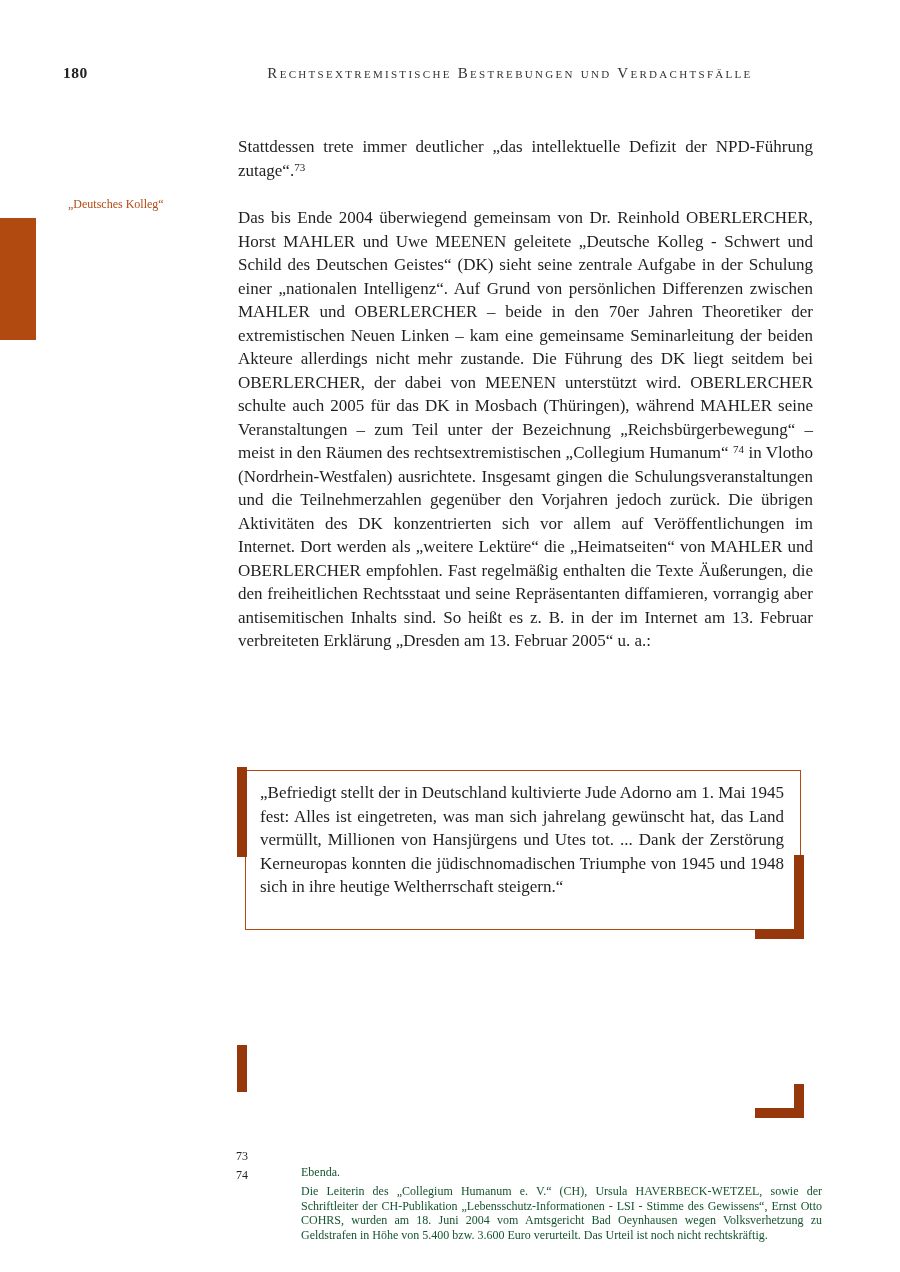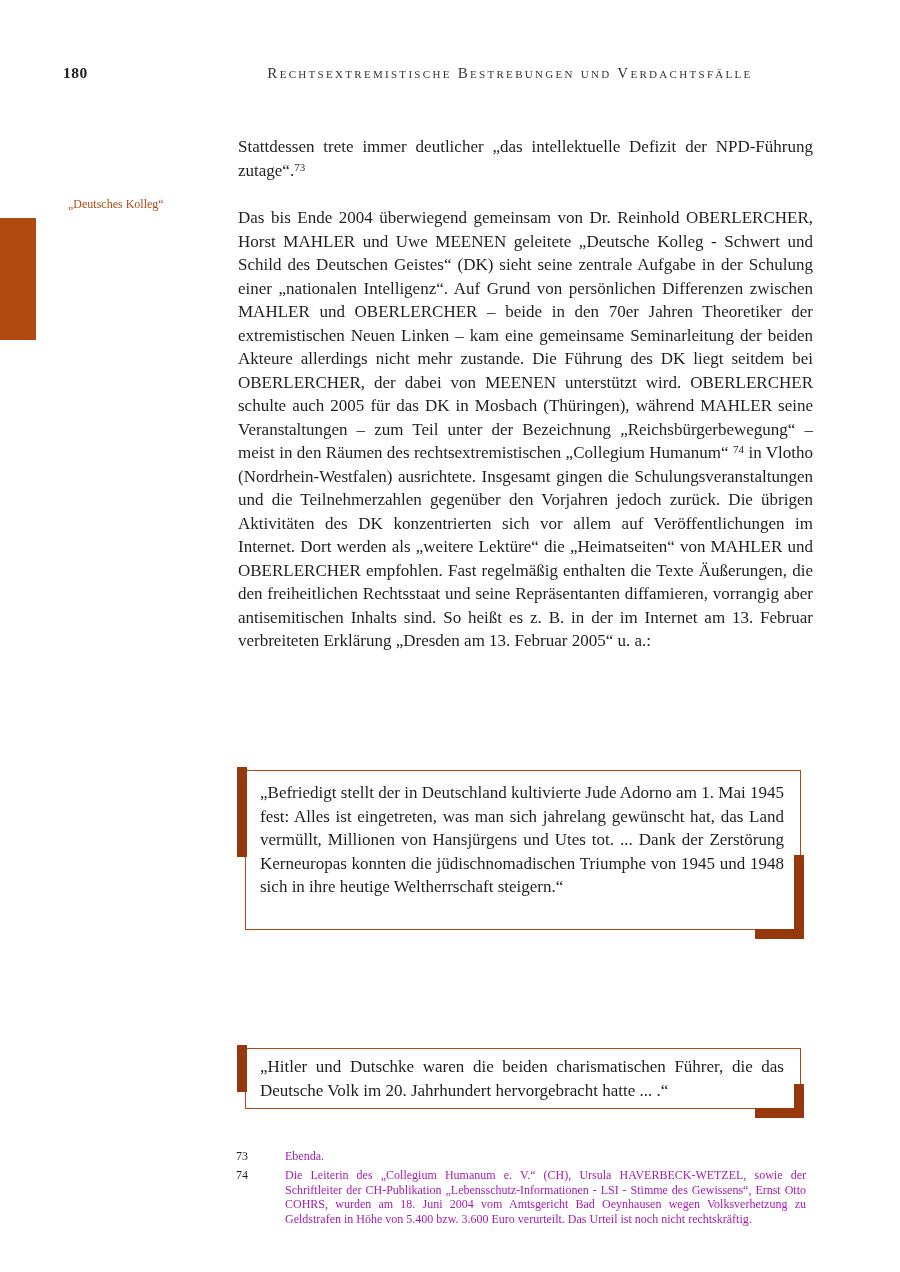--- a/index.html
+++ b/index.html
@@ -49,21 +49,21 @@
   .q1-brkv { left:794px; top:855px; width:10px; height:84px; }
   .q1-brkh { left:755px; top:929px; width:49px; height:10px; }
   .q2-bar  { left:237px; top:1045px; width:10px; height:47px; }
   .q2-brkv { left:794px; top:1084px; width:10px; height:34px; }
   .q2-brkh { left:755px; top:1108px; width:49px; height:10px; }
   .fnnum {
     position:absolute; left:236px; font-size:12px; line-height:14.6px; color:#1f1f1f;
   }
   .fntext {
     position:absolute; left:285px; width:521px; font-size:12px; line-height:14.6px;
-    color:#a21caf; text-align:justify; hyphens:auto; -webkit-hyphens:auto; margin:0;
+    color:#14532d; text-align:justify; hyphens:auto; -webkit-hyphens:auto; margin:16px;
   }
   .fn1 { top:1149px; }
   .fn2 { top:1168px; }
 </style>
 </head>
 <body style="--accent: #b04a11; --accent_dark: #96380b; --text: #1f1f1f;">
 
 <div class="page">
 
   <div class="pagenum">180</div>
@@ -77,23 +77,20 @@
   <p class="body p2"><span>Das bis Ende 2004 überwiegend gemeinsam von Dr. Reinhold OBERLERCHER, Horst MAHLER und Uwe MEENEN geleitete „Deutsche Kolleg - Schwert und Schild des Deutschen Geistes“ (DK) sieht seine zentrale Aufgabe in der Schulung einer „nationalen Intelligenz“. Auf Grund von persönlichen Differenzen zwischen MAHLER und OBERLERCHER – beide in den 70er Jahren Theoretiker der extremistischen Neuen Linken – kam eine gemeinsame Seminarleitung der beiden Akteure allerdings nicht mehr zustande. Die Führung des DK liegt seitdem bei OBERLERCHER, der dabei von MEENEN unterstützt wird. OBERLERCHER schulte auch 2005 für das DK in Mosbach (Thüringen), während MAHLER seine Veranstaltungen – zum Teil unter der Bezeichnung „Reichsbürgerbewegung“ – meist in den Räumen des rechtsextremistischen „Collegium Humanum“ </span><sup class="fnref">74</sup><span> in Vlotho (Nordrhein-Westfalen) ausrichtete. Insgesamt gingen die Schulungsveranstaltungen und die Teilnehmerzahlen gegenüber den Vorjahren jedoch zurück. Die übrigen Aktivitäten des DK konzentrierten sich vor allem auf Veröffentlichungen im Internet. Dort werden als „weitere Lektüre“ die „Heimatseiten“ von MAHLER und OBERLERCHER empfohlen. Fast regelmäßig enthalten die Texte Äußerungen, die den freiheitlichen Rechtsstaat und seine Repräsentanten diffamieren, vorrangig aber antisemitischen Inhalts sind. So heißt es z. B. in der im Internet am 13. Februar verbreiteten Erklärung „Dresden am 13. Februar 2005“ u. a.:</span></p>
 
   <div class="quotebox qb1">
     <p class="quotetext">„Befriedigt stellt der in Deutschland kultivierte Jude Adorno am 1. Mai 1945 fest: Alles ist eingetreten, was man sich jahrelang gewünscht hat, das Land vermüllt, Millionen von Hansjürgens und Utes tot. ... Dank der Zerstörung Kerneuropas konnten die jüdischnomadischen Triumphe von 1945 und 1948 sich in ihre heutige Weltherrschaft steigern.“</p>
   </div>
   <div class="deco q1-bar"></div>
   <div class="deco q1-brkv"></div>
   <div class="deco q1-brkh"></div>
 
 
-  <div class="quotebox qb2">
-    <p class="quotetext">„Hitler und Dutschke waren die beiden charismatischen Führer, die das Deutsche Volk im 20. Jahrhundert hervorgebracht hatte ... .“</p>
-  </div>
   <div class="deco q2-bar"></div>
   <div class="deco q2-brkv"></div>
   <div class="deco q2-brkh"></div>
 
   <div class="fnnum fn1">73</div>
   <p class="fntext fn1">Ebenda.</p>
 
   <div class="fnnum fn2">74</div>
   <p class="fntext fn2">Die Leiterin des „Collegium Humanum e. V.“ (CH), Ursula HAVERBECK-WETZEL, sowie der Schriftleiter der CH-Publikation „Lebensschutz-Informationen - LSI - Stimme des Gewissens“, Ernst Otto COHRS, wurden am 18. Juni 2004 vom Amtsgericht Bad Oeynhausen wegen Volksverhetzung zu Geldstrafen in Höhe von 5.400 bzw. 3.600 Euro verurteilt. Das Urteil ist noch nicht rechtskräftig.</p>
 

